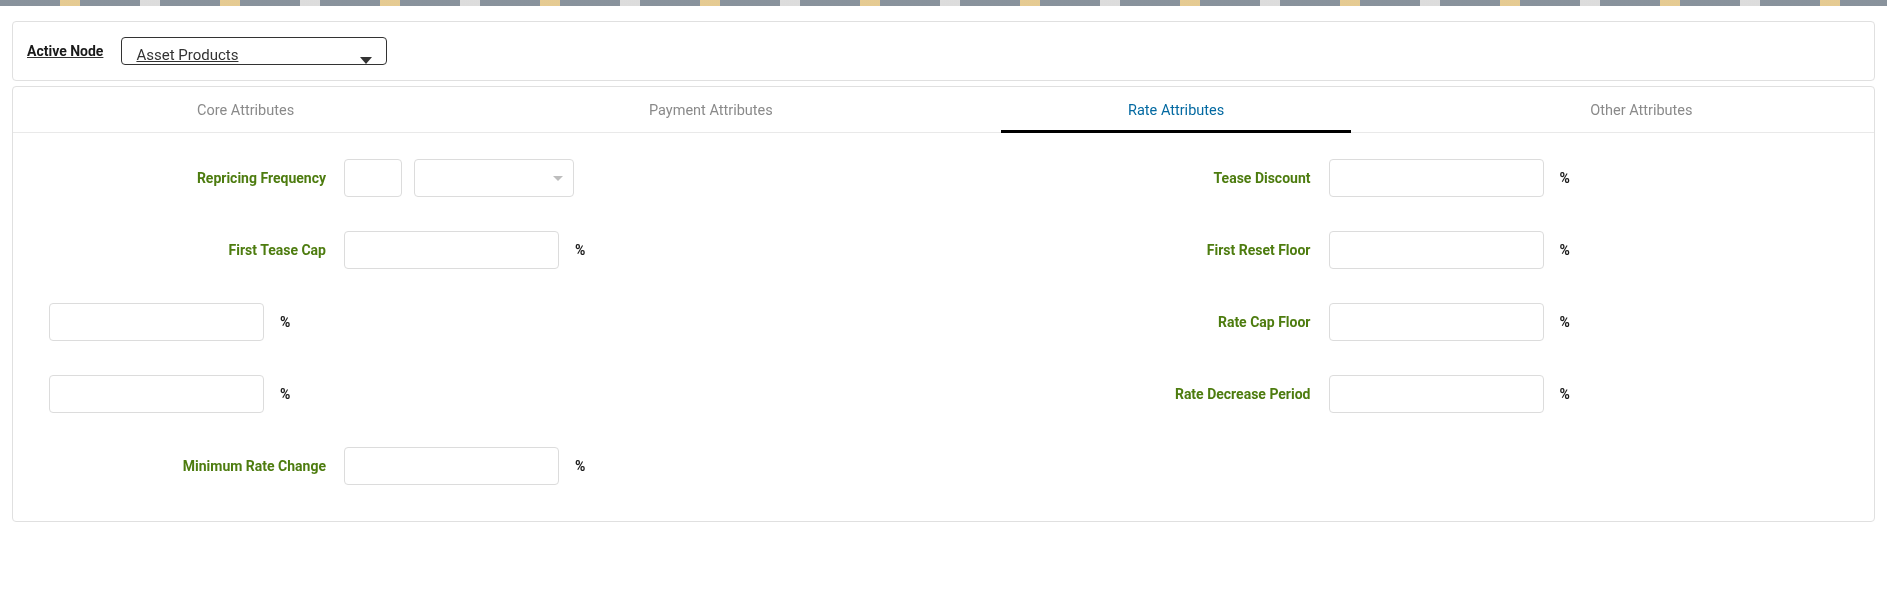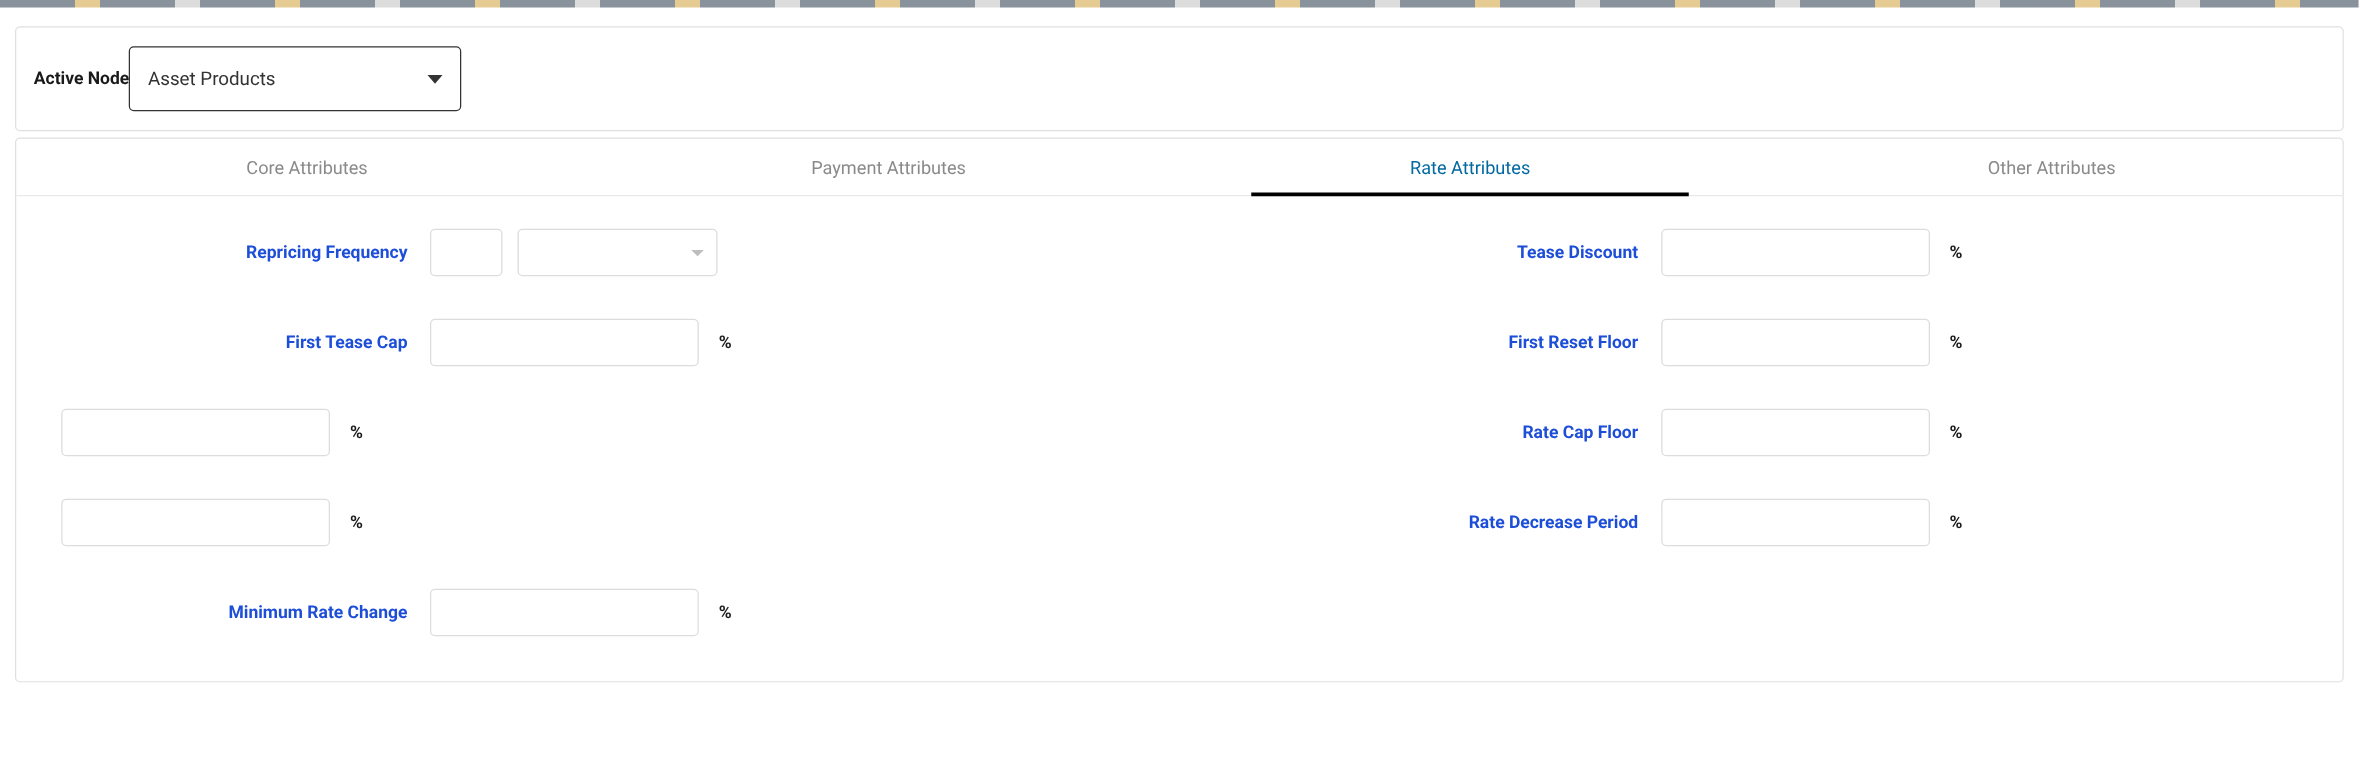--- a/index.html
+++ b/index.html
@@ -32,34 +32,36 @@
     .outer-panel {
       margin: 15px 12px 0 12px;
       border: 1px solid #e0e0e0;
       border-radius: 4px;
       background: #fff;
       padding: 15px 14px;
     }
     .active-node-row {
       display: flex;
       align-items: center;
+      gap: 18px;
+      text-decoration: underline;
     }
     .active-node-label {
       font-weight: 700;
       color: #1a1a1a;
       font-size: 14px;
     }
     .select-control {
       position: relative;
       width: 266px;
-      height: 52px;
+      height: 28px;
       border: 1px solid #333;
       border-radius: 4px;
       display: flex;
-      align-items: center;
+      align-items: flex-end;
       padding: 0 14px;
       background: #fff;
       cursor: pointer;
     }
     .select-control .value {
       flex: 1;
       color: #333;
       font-size: 15px;
     }
     .select-control .chevron {
@@ -116,21 +118,21 @@
     }
     .form-row {
       display: flex;
       align-items: center;
     }
     .form-label {
       width: 295px;
       text-align: right;
       padding-right: 18px;
       font-weight: 700;
-      color: #1d4ed8;
+      color: #4d7c0f;
       font-size: 14px;
     }
     .controls {
       display: flex;
       align-items: center;
       gap: 12px;
     }
     .input-small {
       width: 58px;
       height: 38px;

